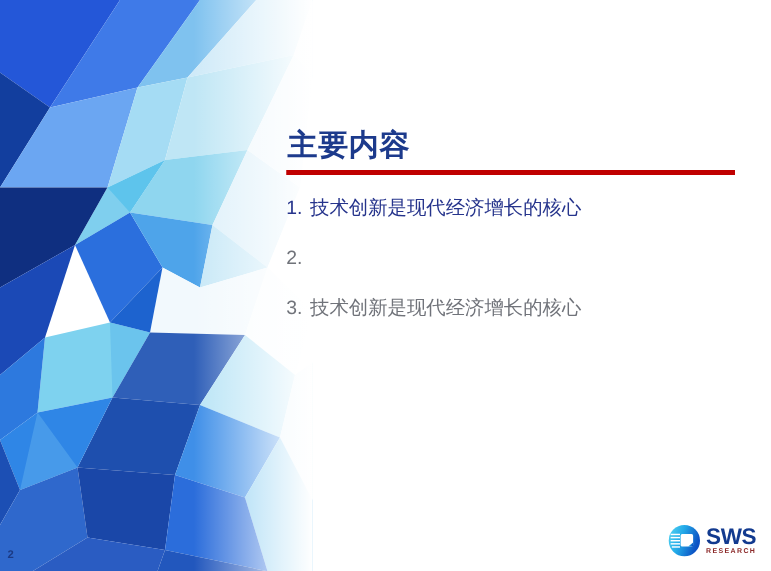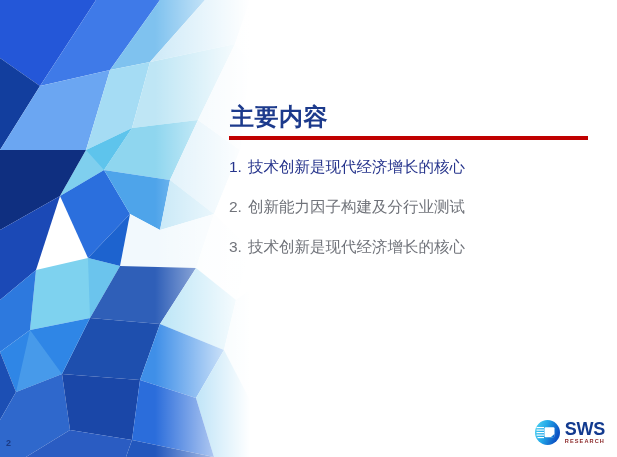--- a/index.html
+++ b/index.html
@@ -210,21 +210,20 @@
     <h1 class="slide-title">主要内容</h1>
     <div class="title-rule"></div>
 
     <ul class="agenda">
       <li class="agenda-item active">
         <span class="agenda-num">1.</span>
         <span class="agenda-text">技术创新是现代经济增长的核心</span>
       </li>
       <li class="agenda-item muted">
         <span class="agenda-num">2.</span>
-        <span class="agenda-text">创新能力因子构建及分行业测试</span>
       </li>
       <li class="agenda-item muted">
         <span class="agenda-num">3.</span>
         <span class="agenda-text">技术创新是现代经济增长的核心</span>
       </li>
     </ul>
   </div>
 
   <div class="logo">
     <span class="logo-mark">

